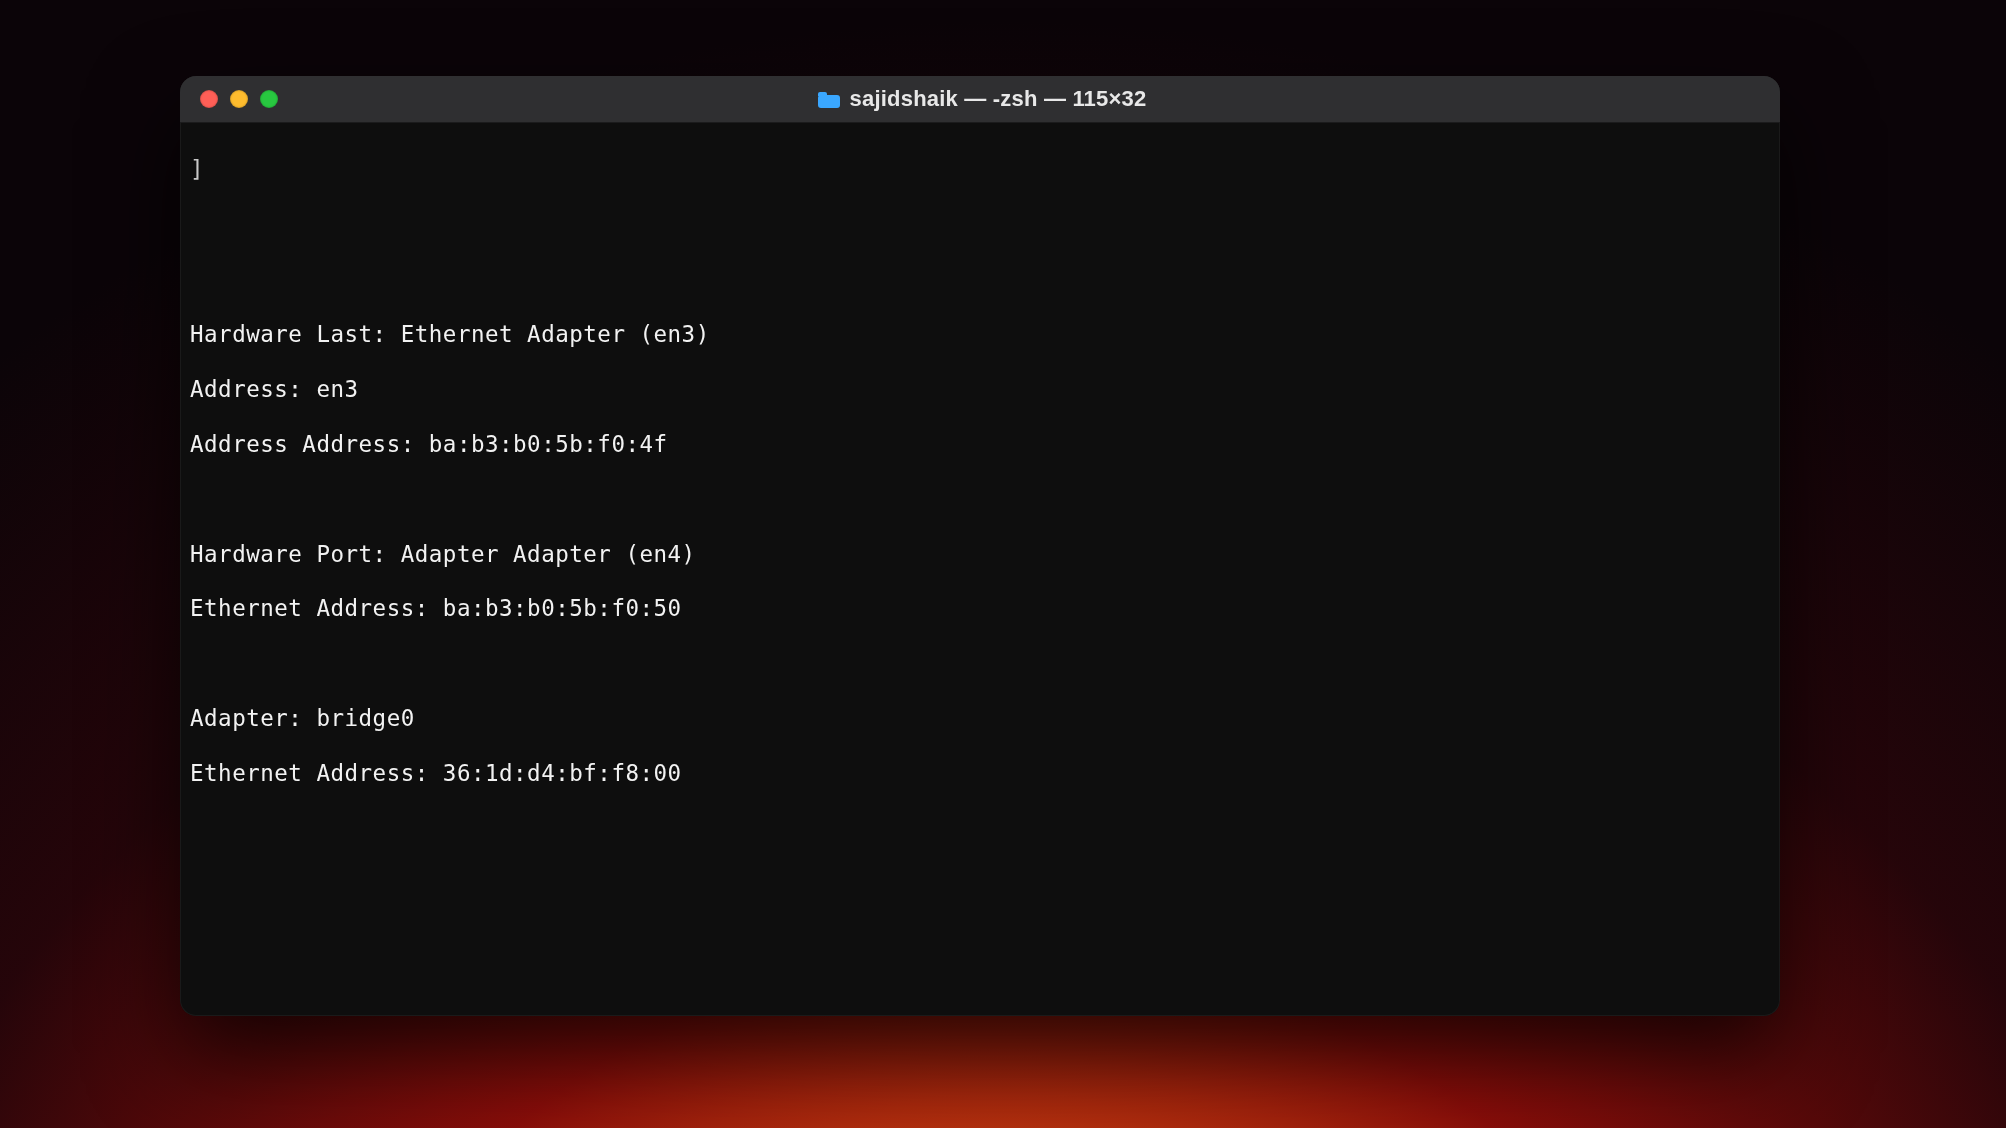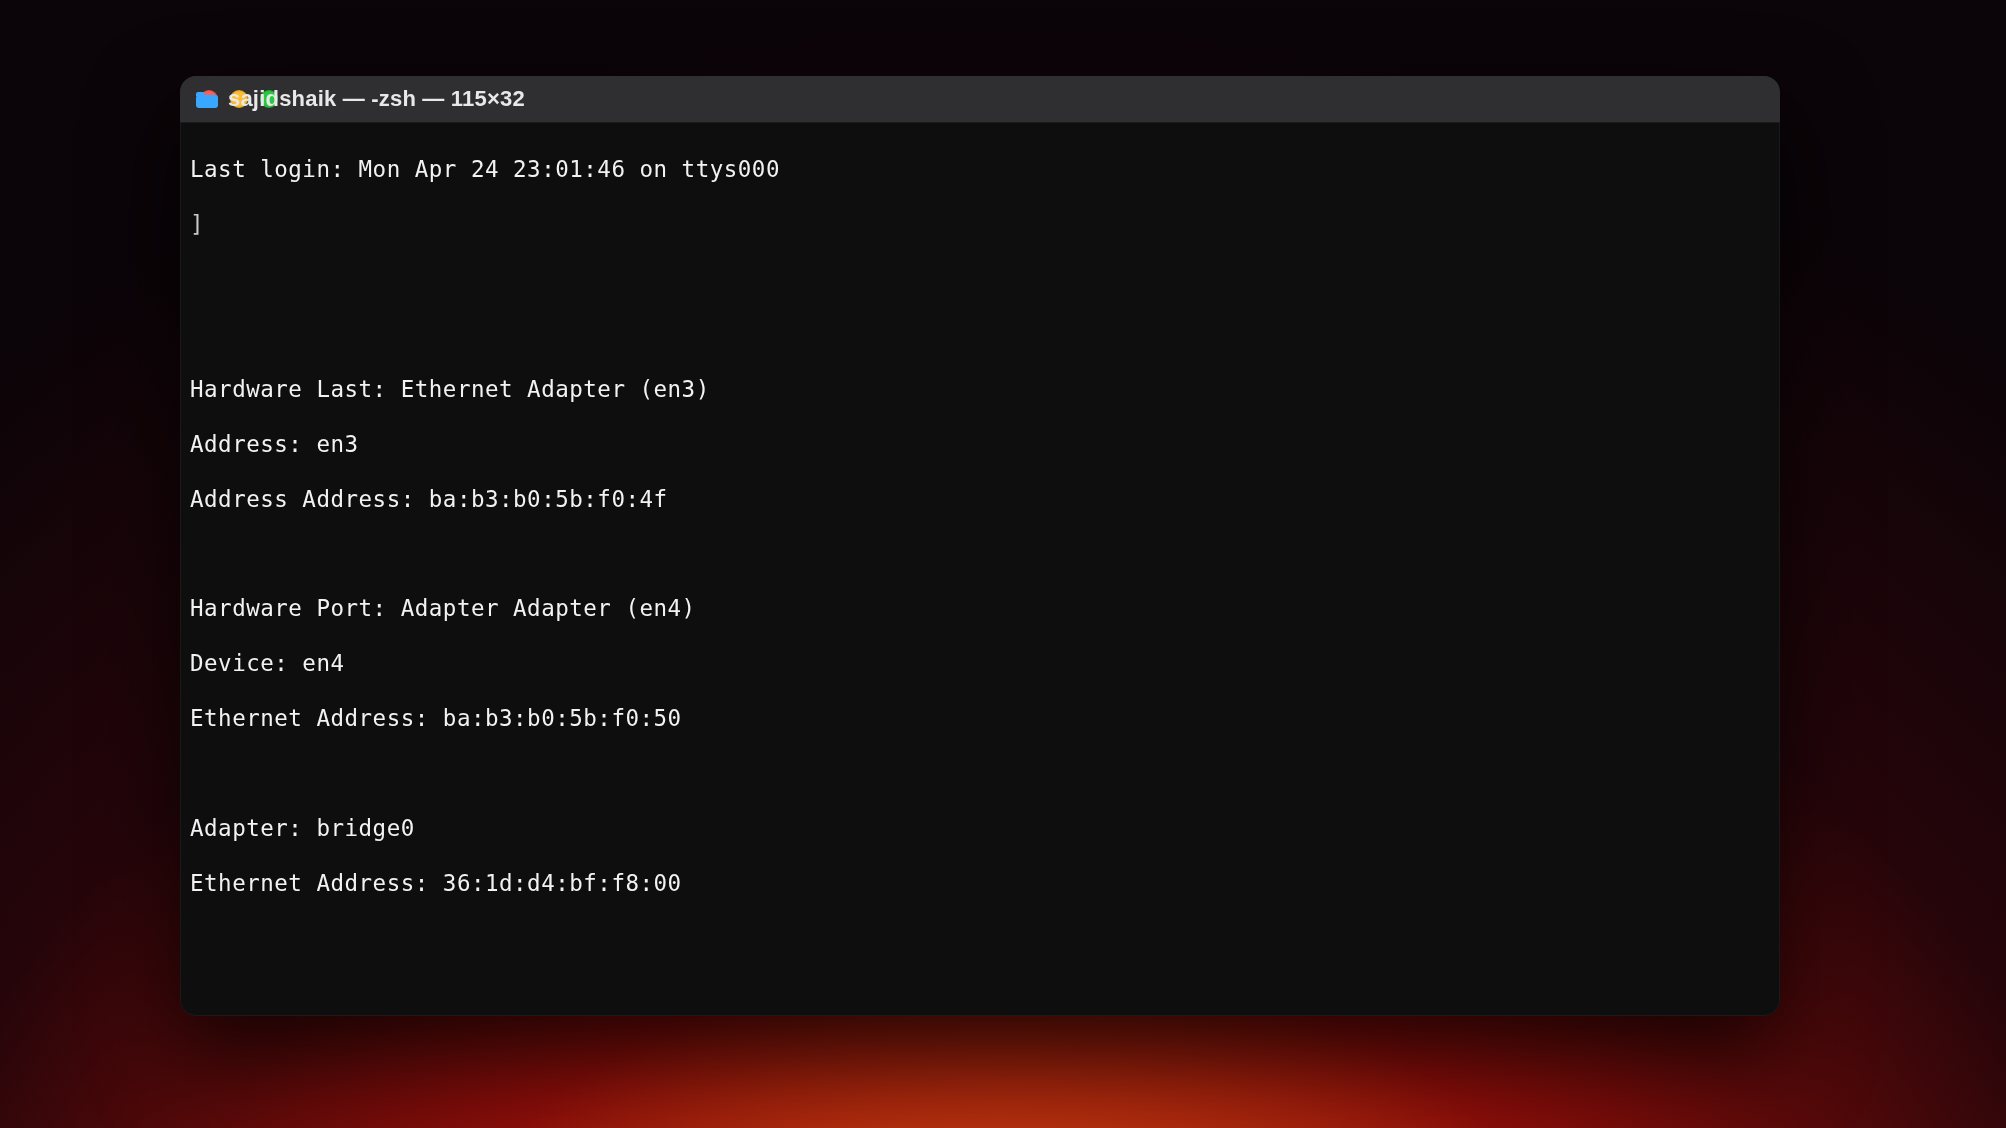--- a/index.html
+++ b/index.html
@@ -46,23 +46,24 @@
     width: 18px;
     height: 18px;
     border-radius: 50%;
     box-shadow: inset 0 0 2px rgba(0,0,0,0.4);
   }
   .dot.red    { background: #ff5f57; }
   .dot.yellow { background: #febc2e; }
   .dot.green  { background: #28c840; }
   .title-center {
     position: absolute;
-    left: 16px; right: 0;
+    left: 4px; right: 0;
     display: flex;
     align-items: center;
+    justify-content: center;
     gap: 10px;
     pointer-events: none;
   }
   .folder-icon {
     width: 22px;
     height: 18px;
     position: relative;
   }
   .folder-icon::before {
     content: "";
@@ -111,32 +112,30 @@
         <div class="dot yellow"></div>
         <div class="dot green"></div>
       </div>
       <div class="title-center">
         <span class="folder-icon"></span>
         <span class="title-text">sajidshaik — -zsh — 115×32</span>
       </div>
     </div>
 
     <div class="term-body">
-<div class="term-line">Last login: Mon Apr 24 23:01:46 on ttys000</div>
 <div class="term-line" style="display:flex;justify-content:space-between;">
   <span class="bracket">]</span>
 </div>
 <div class="term-line"> </div>
 <div class="term-line"> </div>
 <div class="term-line">Hardware Last: Ethernet Adapter (en3)</div>
 <div class="term-line">Address: en3</div>
 <div class="term-line">Address Address: ba:b3:b0:5b:f0:4f</div>
 <div class="term-line"> </div>
 <div class="term-line">Hardware Port: Adapter Adapter (en4)</div>
-<div class="term-line">Device: en4</div>
 <div class="term-line">Ethernet Address: ba:b3:b0:5b:f0:50</div>
 <div class="term-line"> </div>
 <div class="term-line">Adapter: bridge0</div>
 <div class="term-line">Ethernet Address: 36:1d:d4:bf:f8:00</div>
 
 
 
 
 
 

